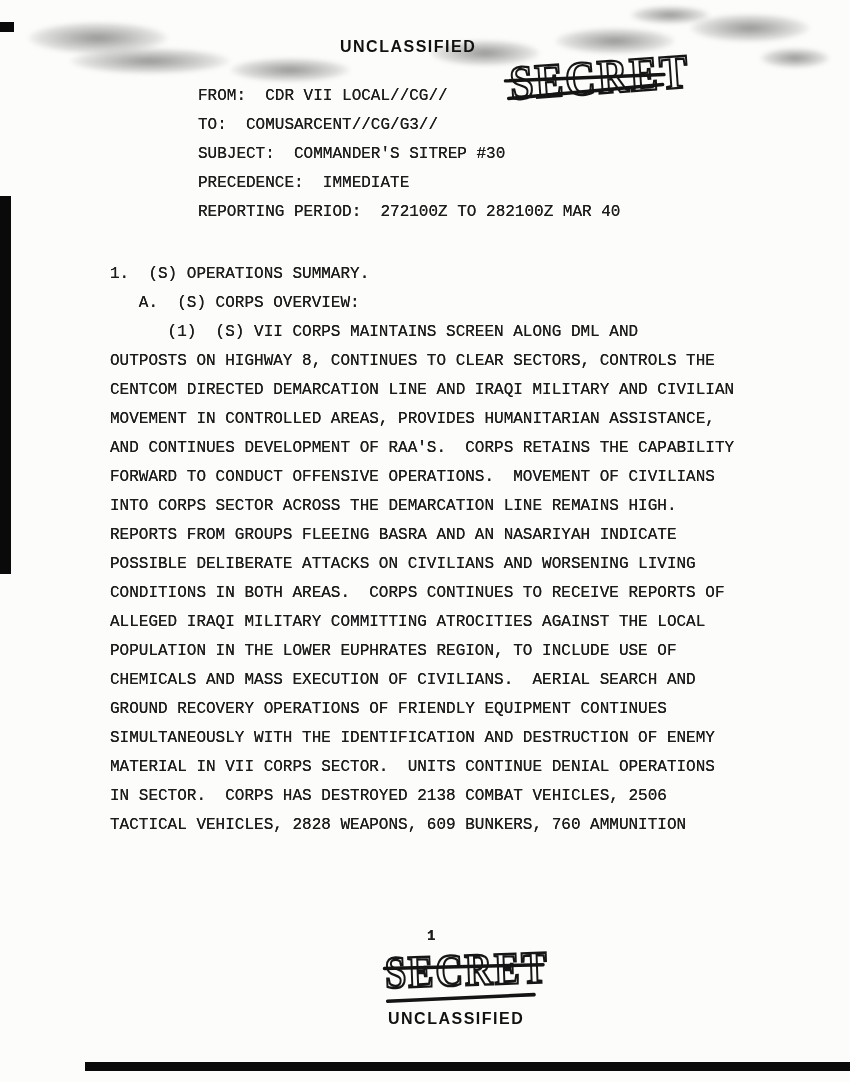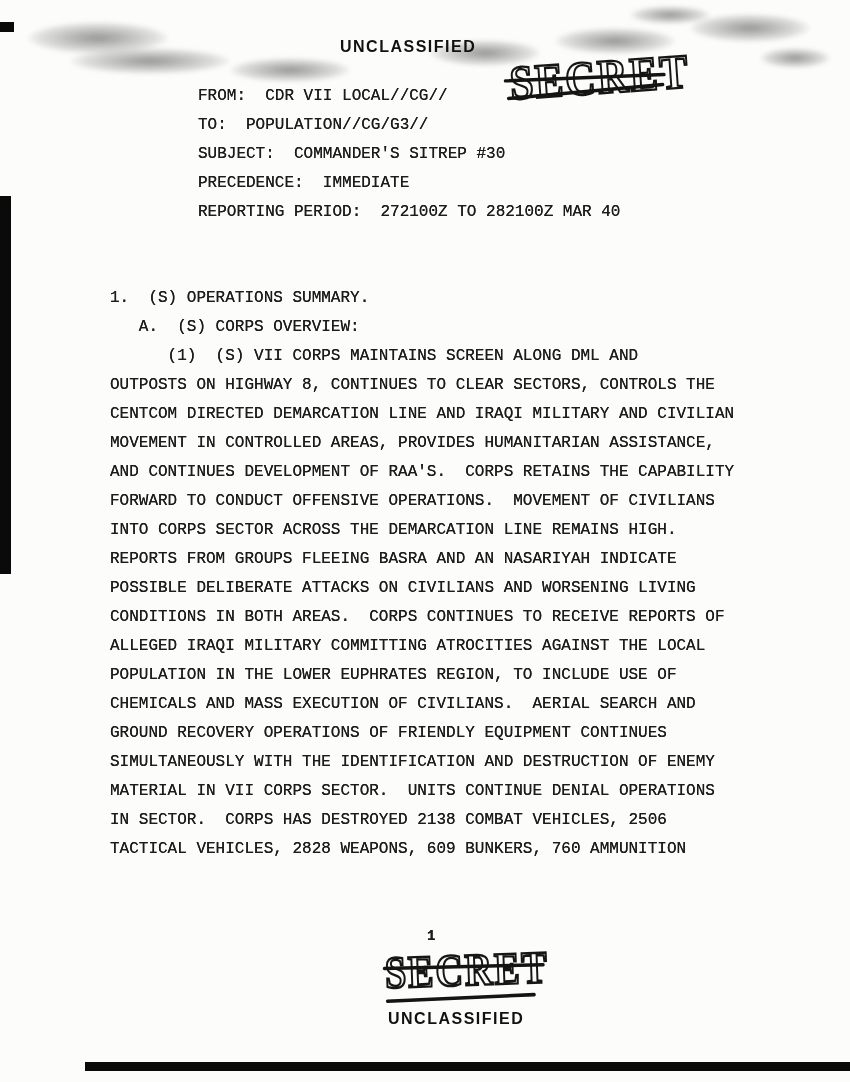--- a/index.html
+++ b/index.html
@@ -47,21 +47,21 @@
   #stamp-bottom .s1{top:18px;left:-2px;width:162px;transform:rotate(.5deg);}
   #stamp-bottom .s2{top:44px;left:0;width:150px;transform:rotate(-.5deg);}
   
   .typed{
     position:absolute;
     font-size:16px;line-height:29px;
     white-space:pre;
     text-shadow:0 0 .4px #1c1c1c;
   }
   #header-block{top:82px;left:198px;}
-  #body-block{top:284px;left:110px;}
+  #body-block{top:260px;left:110px;}
   .doc-line{white-space:pre;}
   
   #page-number{
     position:absolute;top:928px;left:427px;
     font-size:14px;font-weight:bold;text-shadow:0 0 .4px #1c1c1c;
   }
   #banner-top{top:38px;left:340px;}
   #banner-bottom{top:1010px;left:388px;}
 </style>
 </head>
@@ -83,21 +83,21 @@
   <div class="artifact" style="top:1062px;left:85px;width:765px;height:9px;"></div>
 
   <div id="banner-top" class="banner">UNCLASSIFIED</div>
 
   <div id="stamp-top" class="stamp">
     <span>SECRET</span>
     <span class="strike s1"></span>
     <span class="strike s2"></span>
   </div>
 
-  <div id="header-block" class="typed"><div class="doc-line">FROM:  CDR VII LOCAL//CG//</div><div class="doc-line">TO:  POPULATION//CG/G3//</div><div class="doc-line">SUBJECT:  COMMANDER'S SITREP #30</div><div class="doc-line">PRECEDENCE:  IMMEDIATE</div><div class="doc-line">REPORTING PERIOD:  272100Z TO 282100Z MAR 40</div></div>
+  <div id="header-block" class="typed"><div class="doc-line">FROM:  CDR VII LOCAL//CG//</div><div class="doc-line">TO:  COMUSARCENT//CG/G3//</div><div class="doc-line">SUBJECT:  COMMANDER'S SITREP #30</div><div class="doc-line">PRECEDENCE:  IMMEDIATE</div><div class="doc-line">REPORTING PERIOD:  272100Z TO 282100Z MAR 40</div></div>
 
   <div id="body-block" class="typed"><div class="doc-line">1.  (S) OPERATIONS SUMMARY.</div><div class="doc-line">   A.  (S) CORPS OVERVIEW:</div><div class="doc-line">      (1)  (S) VII CORPS MAINTAINS SCREEN ALONG DML AND</div><div class="doc-line">OUTPOSTS ON HIGHWAY 8, CONTINUES TO CLEAR SECTORS, CONTROLS THE</div><div class="doc-line">CENTCOM DIRECTED DEMARCATION LINE AND IRAQI MILITARY AND CIVILIAN</div><div class="doc-line">MOVEMENT IN CONTROLLED AREAS, PROVIDES HUMANITARIAN ASSISTANCE,</div><div class="doc-line">AND CONTINUES DEVELOPMENT OF RAA'S.  CORPS RETAINS THE CAPABILITY</div><div class="doc-line">FORWARD TO CONDUCT OFFENSIVE OPERATIONS.  MOVEMENT OF CIVILIANS</div><div class="doc-line">INTO CORPS SECTOR ACROSS THE DEMARCATION LINE REMAINS HIGH.</div><div class="doc-line">REPORTS FROM GROUPS FLEEING BASRA AND AN NASARIYAH INDICATE</div><div class="doc-line">POSSIBLE DELIBERATE ATTACKS ON CIVILIANS AND WORSENING LIVING</div><div class="doc-line">CONDITIONS IN BOTH AREAS.  CORPS CONTINUES TO RECEIVE REPORTS OF</div><div class="doc-line">ALLEGED IRAQI MILITARY COMMITTING ATROCITIES AGAINST THE LOCAL</div><div class="doc-line">POPULATION IN THE LOWER EUPHRATES REGION, TO INCLUDE USE OF</div><div class="doc-line">CHEMICALS AND MASS EXECUTION OF CIVILIANS.  AERIAL SEARCH AND</div><div class="doc-line">GROUND RECOVERY OPERATIONS OF FRIENDLY EQUIPMENT CONTINUES</div><div class="doc-line">SIMULTANEOUSLY WITH THE IDENTIFICATION AND DESTRUCTION OF ENEMY</div><div class="doc-line">MATERIAL IN VII CORPS SECTOR.  UNITS CONTINUE DENIAL OPERATIONS</div><div class="doc-line">IN SECTOR.  CORPS HAS DESTROYED 2138 COMBAT VEHICLES, 2506</div><div class="doc-line">TACTICAL VEHICLES, 2828 WEAPONS, 609 BUNKERS, 760 AMMUNITION</div></div>
 
   <div id="page-number">1</div>
 
   <div id="stamp-bottom" class="stamp">
     <span>SECRET</span>
     <span class="strike s1"></span>
     <span class="strike s2"></span>
   </div>

